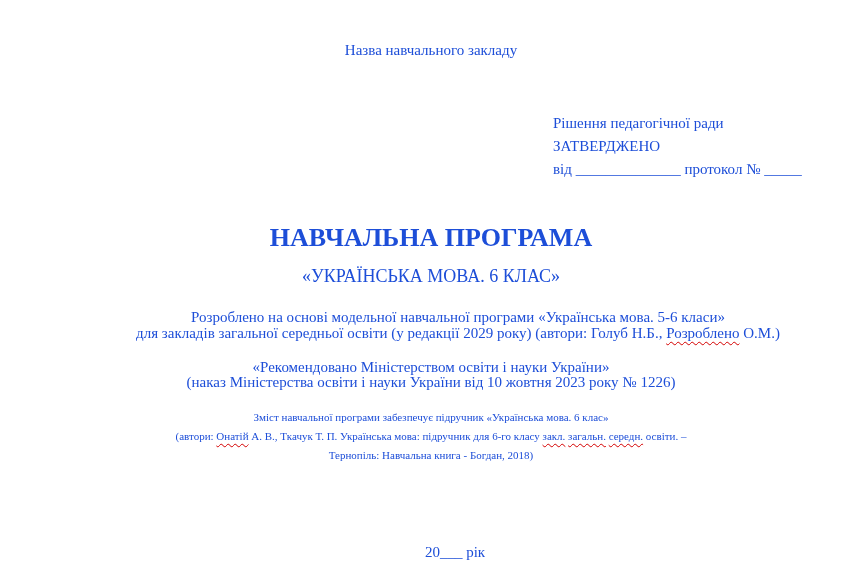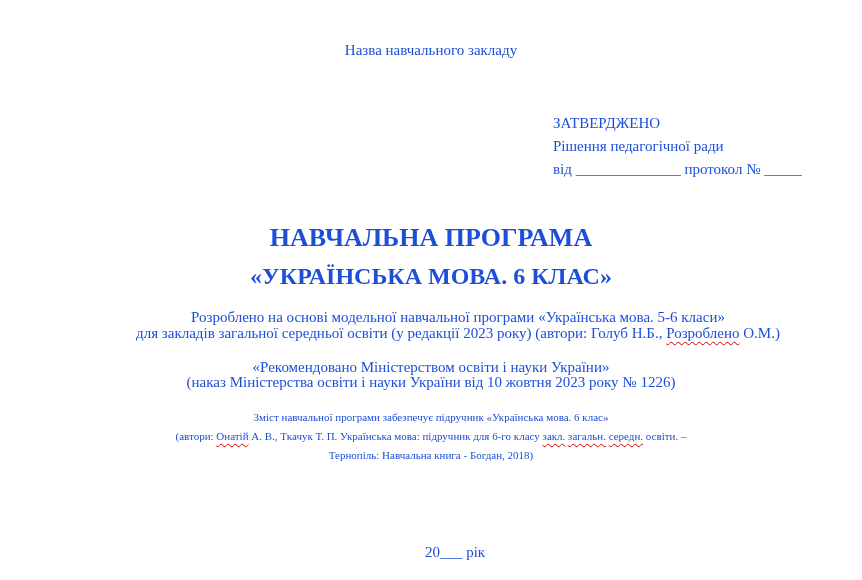--- a/index.html
+++ b/index.html
@@ -39,22 +39,22 @@
   }
   .title1 {
     top: 201px;
     font-size: 26px;
     font-weight: bold;
     line-height: 26px;
     margin: 0;
   }
   .title2 {
     top: 237px;
-    font-size: 24px;
-    font-weight: bold;
+    font-size: 18px;
+    font-weight: normal;
     line-height: 30px;
     margin: 0;
   }
   .basis {
     top: 285px;
     font-size: 15px;
     line-height: 16px;
     padding-left: 27px;
   }
   .recommendation {
@@ -83,32 +83,32 @@
   }
 </style>
 </head>
 <body>
 
 <div class="page">
 
   <div class="centered institution">Назва навчального закладу</div>
 
   <div class="approval">
+    <div>Рішення педагогічної ради</div>
     <div>ЗАТВЕРДЖЕНО</div>
-    <div>Рішення педагогічної ради</div>
     <div>від ______________ протокол № _____</div>
   </div>
 
   <h1 class="centered title1">НАВЧАЛЬНА ПРОГРАМА</h1>
 
   <h2 class="centered title2">«УКРАЇНСЬКА МОВА. 6 КЛАС»</h2>
 
   <div class="centered basis">
     <span>Розроблено на основі модельної навчальної програми «Українська мова. 5-6 класи»</span><br>
-    <span>для закладів загальної середньої освіти (у редакції 2023 року) (автори: Голуб Н.Б., </span><span class="misspelled">Розроблено</span><span> О.М.)</span>
+    <span>для закладів загальної середньої освіти (у редакції 2029 року) (автори: Голуб Н.Б., </span><span class="misspelled">Розроблено</span><span> О.М.)</span>
   </div>
 
   <div class="centered recommendation">
     <span>«Рекомендовано Міністерством освіти і науки України»</span><br>
     <span>(наказ Міністерства освіти і науки України від 10 жовтня 2023 року № 1226)</span>
   </div>
 
   <div class="centered textbook">
     <span>Зміст навчальної програми забезпечує підручник «Українська мова. 6 клас»</span><br>
     <span>(автори: </span><span class="misspelled">Онатій</span><span> А. В., Ткачук Т. П. Українська мова: підручник для 6-го класу </span><span class="misspelled">закл.</span><span> </span><span class="misspelled">загальн.</span><span> </span><span class="misspelled">середн.</span><span> освіти. –</span><br>

